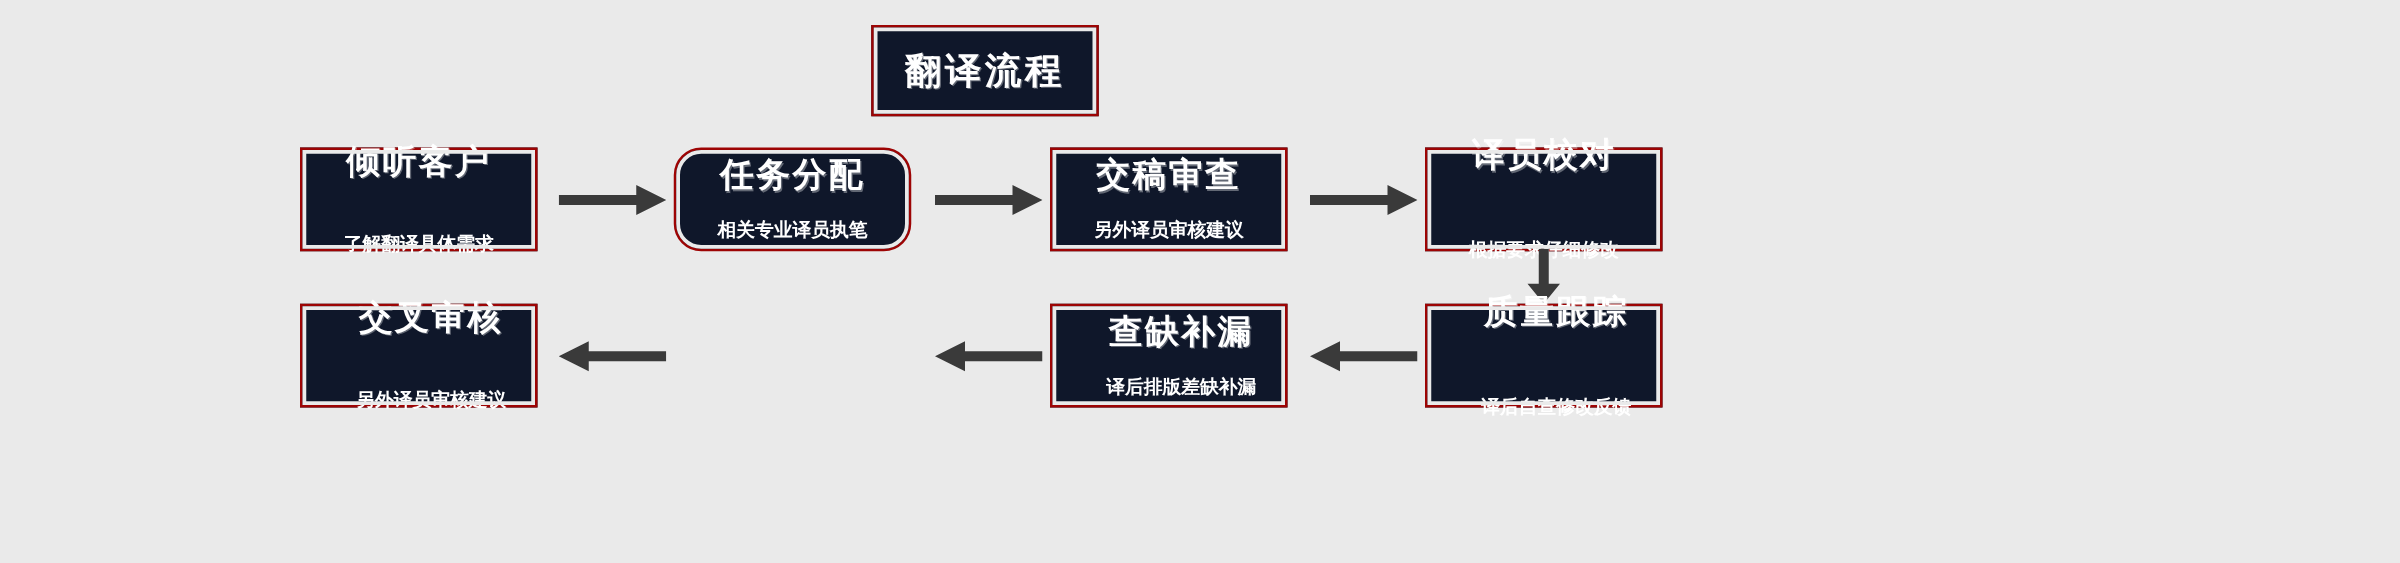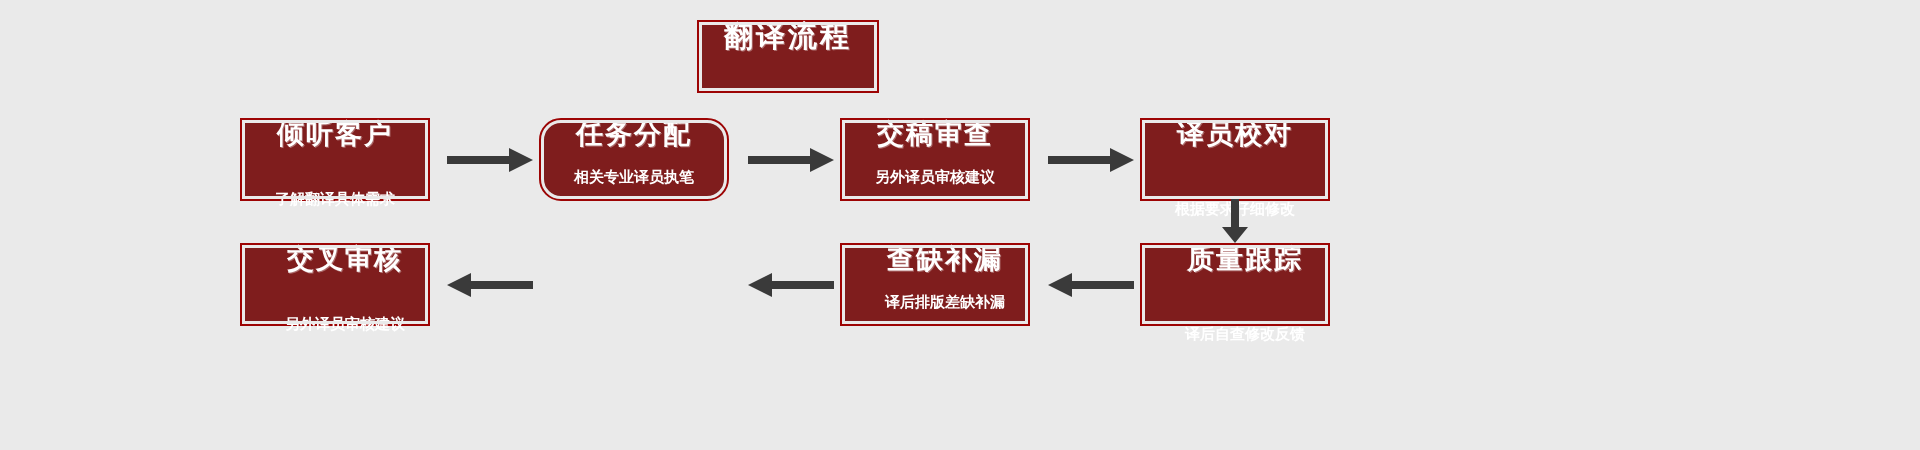--- a/index.html
+++ b/index.html
@@ -17,28 +17,28 @@
     position: relative;
     width: 1920px;
     height: 450px;
     background: #eaeaea;
   }
 
   
   .fbox {
     position: absolute;
     box-sizing: border-box;
-    background: #7f1d1d;
+    background: #0f172a;
     border: 2px solid #9d0404;
     outline: 3px solid #eaeaea;
     outline-offset: -5px;
     display: flex;
     flex-direction: column;
     align-items: center;
-    justify-content: flex-start;
+    justify-content: center;
     color: #ffffff;
     text-align: center;
     line-height: 1;
   }
   .fbox .ttl {
     font-size: 27px;
     font-weight: bold;
     letter-spacing: 2px;
     color: #ffffff;
     text-shadow: 1px 1px 0 rgba(255,255,255,0.35);

